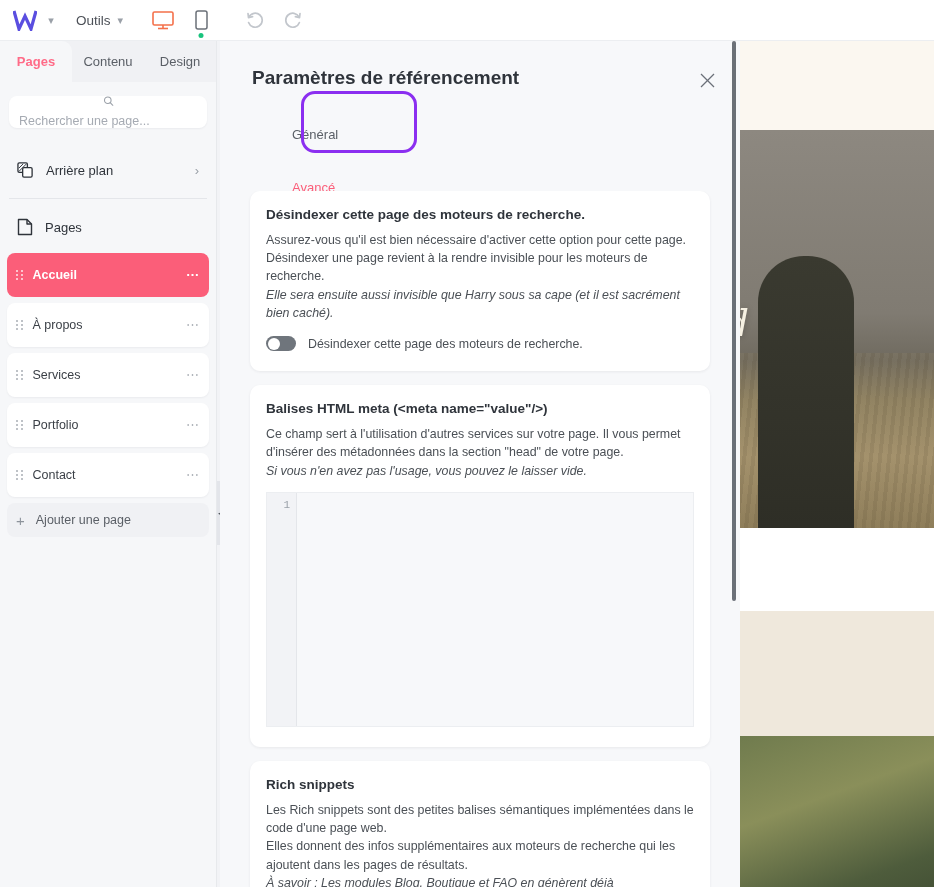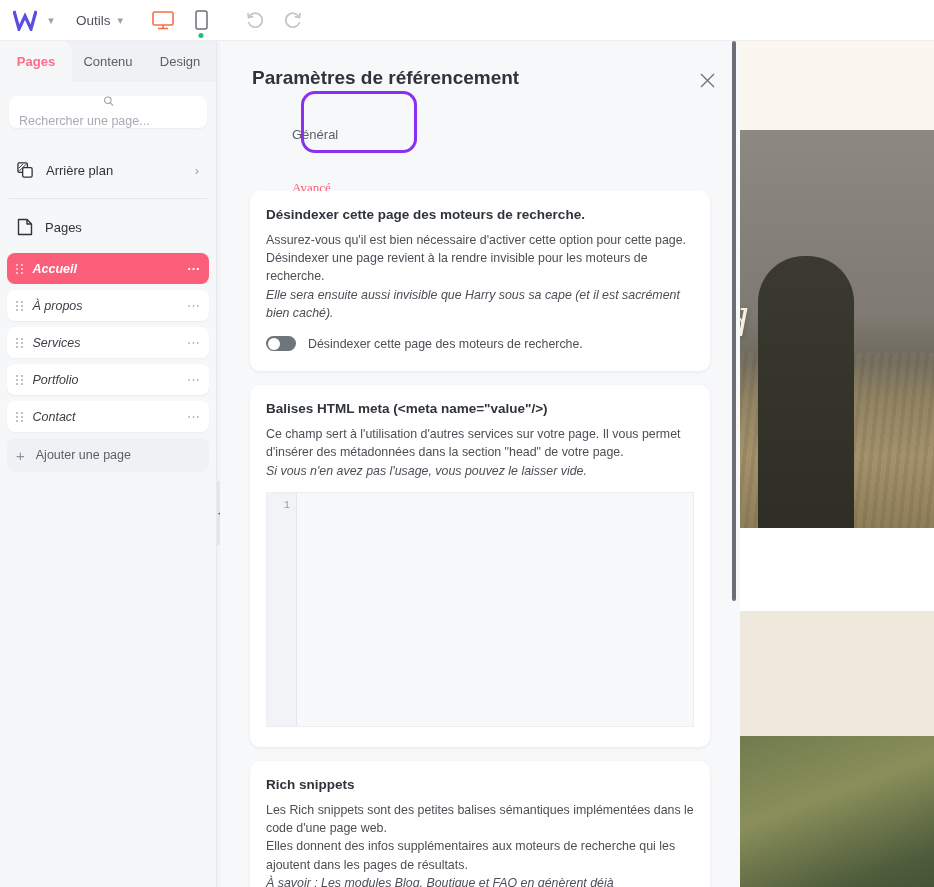--- a/index.html
+++ b/index.html
@@ -61,25 +61,24 @@
 
   .sb-row {
     margin: 0 9px; height: 40px; display:flex; align-items:center; gap: 12px;
     font-size: 13px; font-weight: 400; color:#2f343b; padding: 0 8px;
   }
   .sb-sep { height:1px; background:#e4e6ea; margin: 8px 9px; }
   .sb-chevron { margin-left:auto; color:#9aa0a8; font-size: 13px; }
 
   .pagelist { margin: 6px 7px 0 7px; }
   .page-item {
-    height: 31px; margin-bottom: 6px; border-radius: 8px; background:#ffffff;
+    height: 44px; margin-bottom: 6px; border-radius: 8px; background:#ffffff;
     display:flex; align-items:center; padding: 0 9px; gap: 10px;
     font-size: 12.5px; color:#3a3f46; cursor: pointer;
     box-shadow: 0 1px 2px rgba(20,25,40,.05);
-    font-style: italic;
   }
   .page-item.selected { background:#fb5e79; color:#ffffff; font-weight:700; box-shadow:none; }
   .grip { display:grid; grid-template-columns: 2px 2px; gap: 2px 2.5px; opacity:.85; }
   .grip i { width:2px; height:2px; background:#9aa0a8; border-radius:50%; display:block; }
   .page-item.selected .grip i { background:#ffffff; }
   .dots { margin-left:auto; letter-spacing: 1px; color:#9aa0a8; font-size: 13px; line-height: 8px; }
   .page-item.selected .dots { color:#ffffff; }
   .add-page {
     height: 34px; border-radius: 8px; background:#f0f1f4;
     display:flex; align-items:center; padding: 0 9px; gap: 11px;
@@ -165,21 +164,21 @@
     position:absolute; right: 22px; top: 28px; width: 22px; height: 22px;
     display:flex; align-items:center; justify-content:center; cursor:pointer; color:#6b7078;
   }
   .tabs {
     display:flex; align-items:flex-start; gap: 0; padding: 14px 0 0 26px; position: relative; flex-direction: column;
   }
   .tab {
     font-size: 13px; color:#5a5f66; padding: 8px 14px 12px 14px; text-align:center;
     cursor:pointer; line-height: 1.25; position: relative; white-space: pre-line;
   }
-  .tab.active { color:#fb5e79;font-family:Liberation Serif, serif; }
+  .tab.active { color:#fb5e79; }
   .tab.active:after {
     content:""; position:absolute; left: 12px; right: 12px; bottom: 4px; height:1.5px; background:#fb5e79;
   }
   .tab-highlight {
     position:absolute; left: 49px; top: 2px; width: 116px; height: 62px;
     border: 3px solid #8b2ff0; border-radius: 14px; pointer-events:none;
   }
   .modal-body {
     position:absolute; left:0; top: 150px; width: 520px; height: 696px;
     overflow: hidden; padding: 0 12px;

